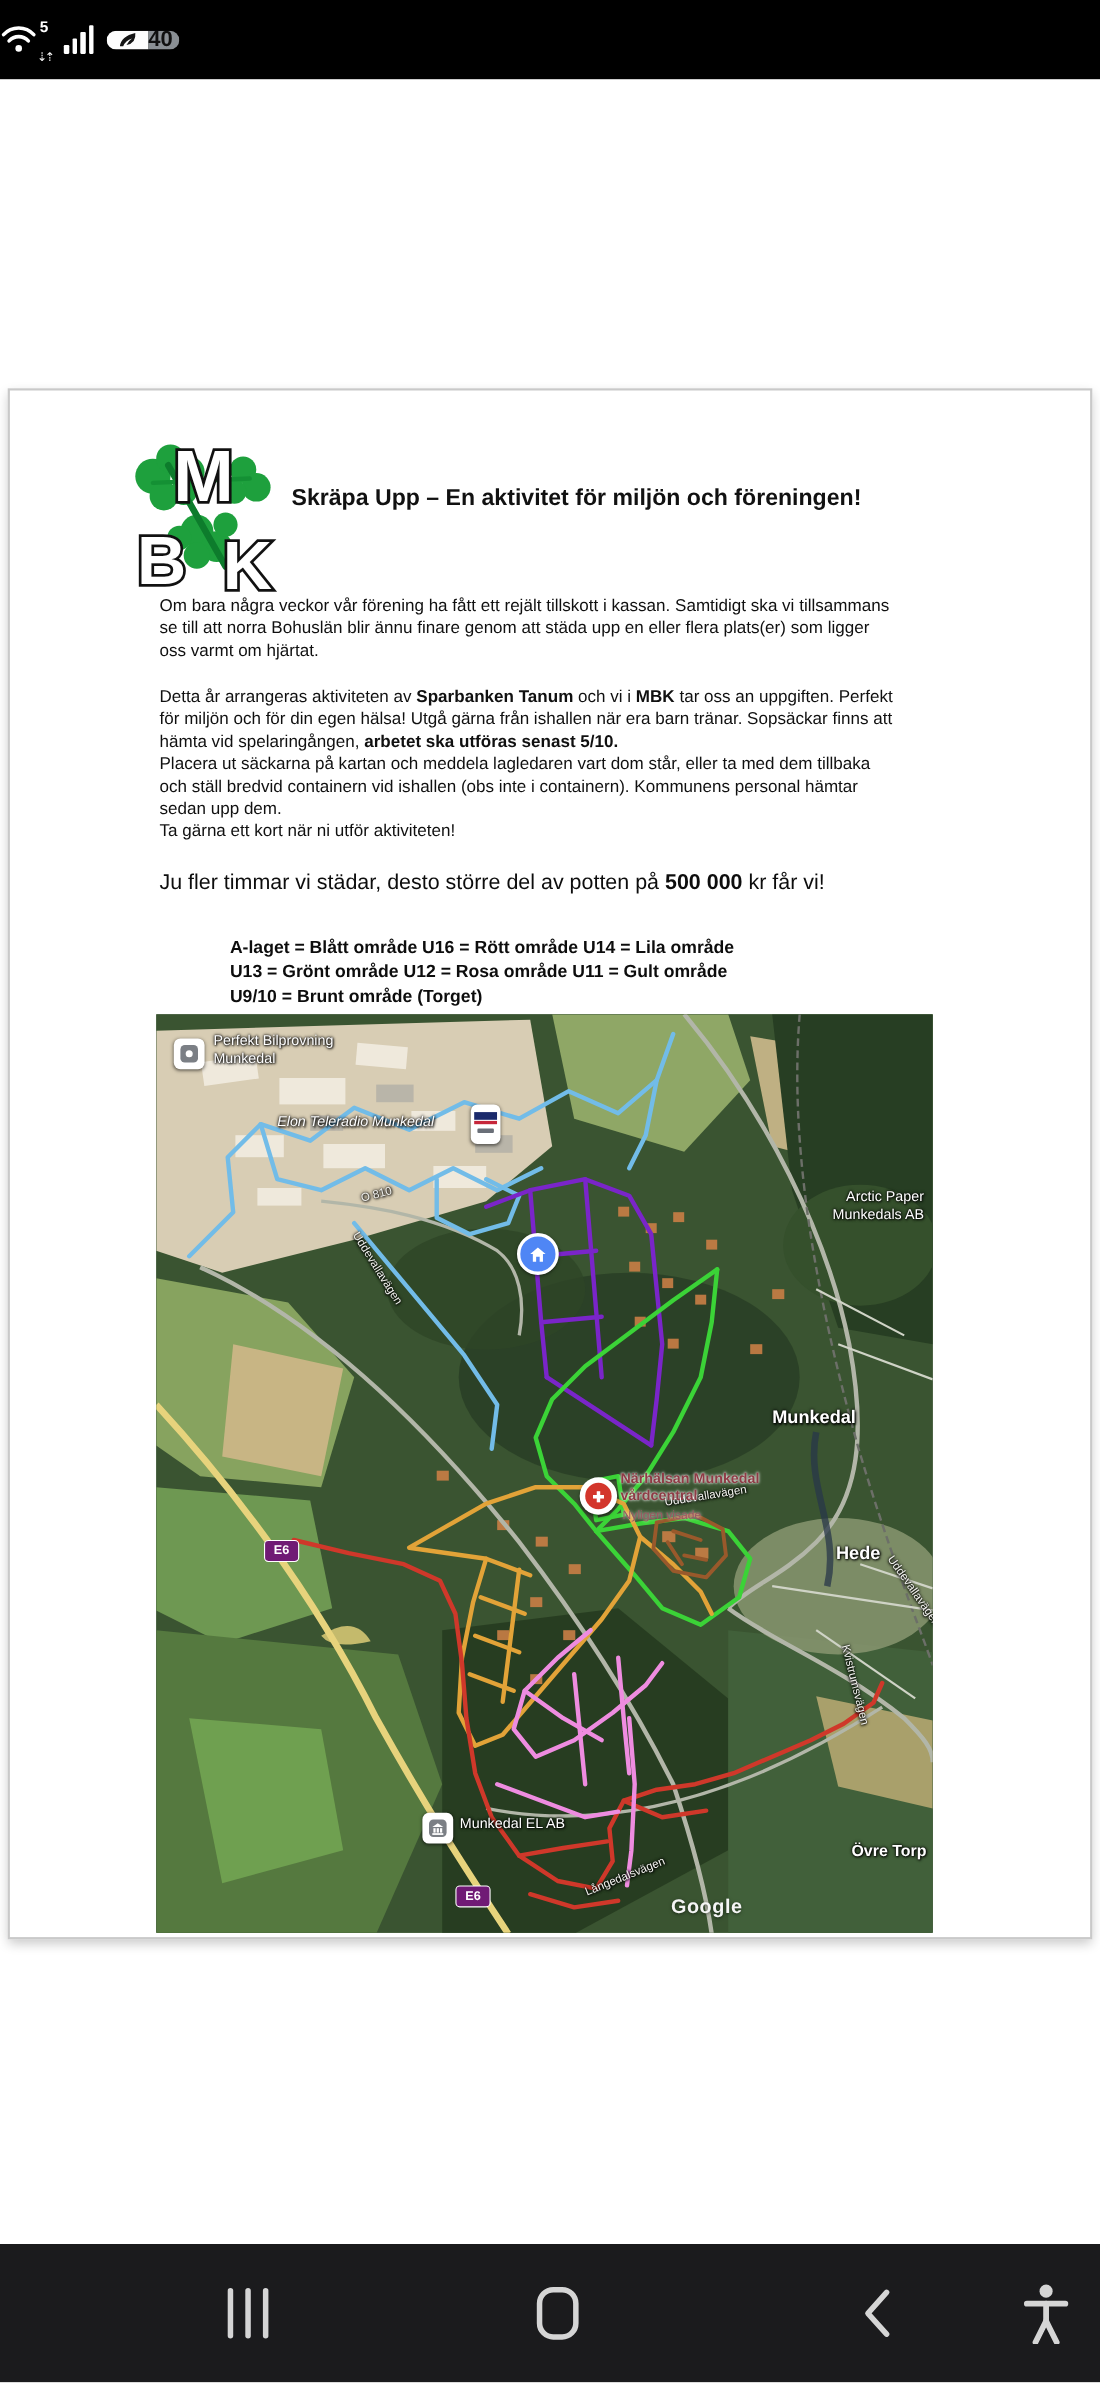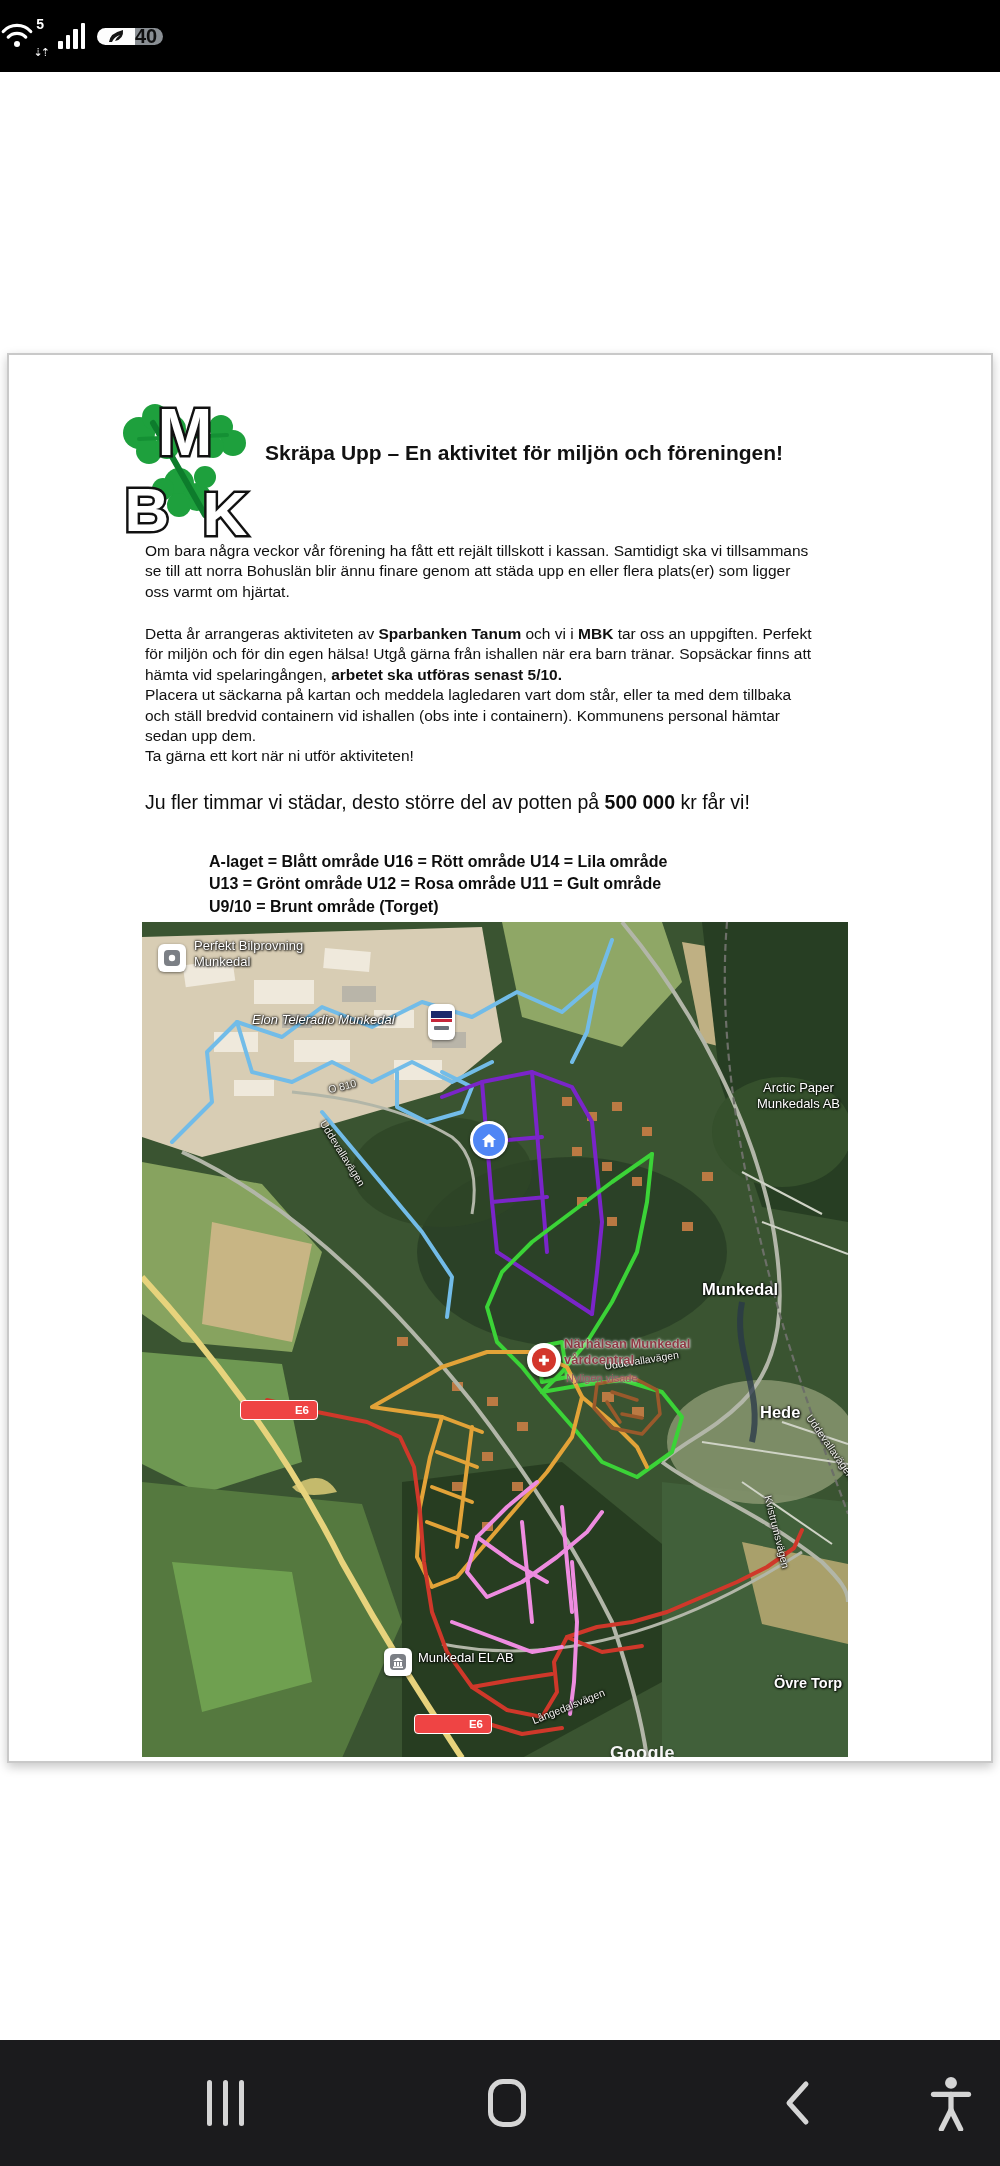--- a/index.html
+++ b/index.html
@@ -44,23 +44,23 @@
           text-shadow:0 0 3px rgba(0,0,0,.95),0 0 2px rgba(0,0,0,.9),1px 1px 2px rgba(0,0,0,.8);}
   .mlabel.city{font-size:16.5px;font-weight:600;}
   .mlabel.city-sm{font-size:14.5px;font-weight:600;}
   .mlabel.road{font-size:10.5px;font-weight:500;color:#f2f2ee;}
   .mlabel.maroon{color:#8e3b45;font-weight:600;
           text-shadow:0 0 3px rgba(255,255,255,.9),0 0 2px rgba(255,255,255,.85);}
   .mlabel.maroon-sm{color:#9c5560;font-size:11px;font-weight:500;
           text-shadow:0 0 3px rgba(255,255,255,.9);}
   .mlabel.watermark{font-size:18px;font-weight:600;color:#f5f5f5;letter-spacing:.5px;
           text-shadow:0 1px 3px rgba(0,0,0,.55);}
-  .e6-shield{position:absolute;width:30px;height:18px;background:#ef4444;border:1.5px solid #fff;
+  .e6-shield{position:absolute;width:30px;height:18px;background:#701a75;border:1.5px solid #fff;
              border-radius:4px;color:#fff;font-size:11.5px;font-weight:700;display:flex;
-             align-items:center;justify-content:center;padding-left:46px;}
+             align-items:center;justify-content:center;}
   .poi-card{position:absolute;background:#fff;border-radius:6px;box-shadow:0 1px 3px rgba(0,0,0,.5);
             display:flex;align-items:center;justify-content:center;}
   .marker-home{position:absolute;width:32px;height:32px;border-radius:50%;background:#4f86f5;
                border:3px solid #fff;box-shadow:0 1px 3px rgba(0,0,0,.5);
                display:flex;align-items:center;justify-content:center;}
   .marker-health{position:absolute;width:34px;height:34px;border-radius:50%;background:#fff;
                  box-shadow:0 2px 3px rgba(0,0,0,.5);display:flex;align-items:center;justify-content:center;}
   .marker-health .ring{width:24px;height:24px;border-radius:50%;background:#d3362c;display:flex;
                  align-items:center;justify-content:center;color:#fff;font-size:13px;font-weight:700;}
 
@@ -319,36 +319,36 @@
             <rect x="4" y="13.5" width="10" height="1.6" fill="#fff"></rect>
         </svg>
       </span>
 
       <span class="e6-shield" style="left:98px;top:478px;">E6</span>
       <span class="e6-shield" style="left:272px;top:792px;">E6</span>
 
       <span class="mlabel" style="left:52px;top:16px;">Perfekt Bilprovning
 Munkedal</span>
       <span class="mlabel" style="left:110px;top:90px;font-style:italic;">Elon Teleradio Munkedal</span>
-      <span class="mlabel" style="right:8px;top:158px;text-align:center;">Arctic Paper
+      <span class="mlabel" style="right:8px;top:158px;text-align:right;">Arctic Paper
 Munkedals AB</span>
       <span class="mlabel road" style="left:186px;top:158px;transform:rotate(-14deg);">O 810</span>
       <span class="mlabel road" style="left:186px;top:196px;transform:rotate(58deg);transform-origin:left top;">Uddevallavägen</span>
       <span class="mlabel city" style="left:560px;top:357px;">Munkedal</span>
       <span class="mlabel road" style="left:462px;top:432px;transform:rotate(-9deg);">Uddevallavägen</span>
       <span class="mlabel maroon" style="left:422px;top:414px;">Närhälsan Munkedal
 vårdcentral</span>
       <span class="mlabel maroon-sm" style="left:424px;top:450px;">Nyligen visade</span>
       <span class="mlabel city" style="left:618px;top:480px;">Hede</span>
       <span class="mlabel road" style="left:632px;top:572px;transform:rotate(76deg);transform-origin:left top;">Kvistrumsvägen</span>
       <span class="mlabel road" style="left:672px;top:490px;transform:rotate(55deg);transform-origin:left top;">Uddevallavägen</span>
       <span class="mlabel" style="left:276px;top:728px;">Munkedal EL AB</span>
       <span class="mlabel road" style="left:388px;top:778px;transform:rotate(-22deg);">Långedalsvägen</span>
       <span class="mlabel city-sm" style="left:612px;top:752px;padding-left:20px;">Övre Torp</span>
-      <span class="mlabel watermark" style="left:468px;top:800px;margin-top:20px;">Google</span>
+      <span class="mlabel watermark" style="left:468px;top:800px;">Google</span>
     </div>
   </div>
 
   <div class="nav-bar">
     <div class="nav-slot" style="left:180px;width:90px;">
       <span class="recents">
           <i></i>
           <i></i>
           <i></i>
         </span>

